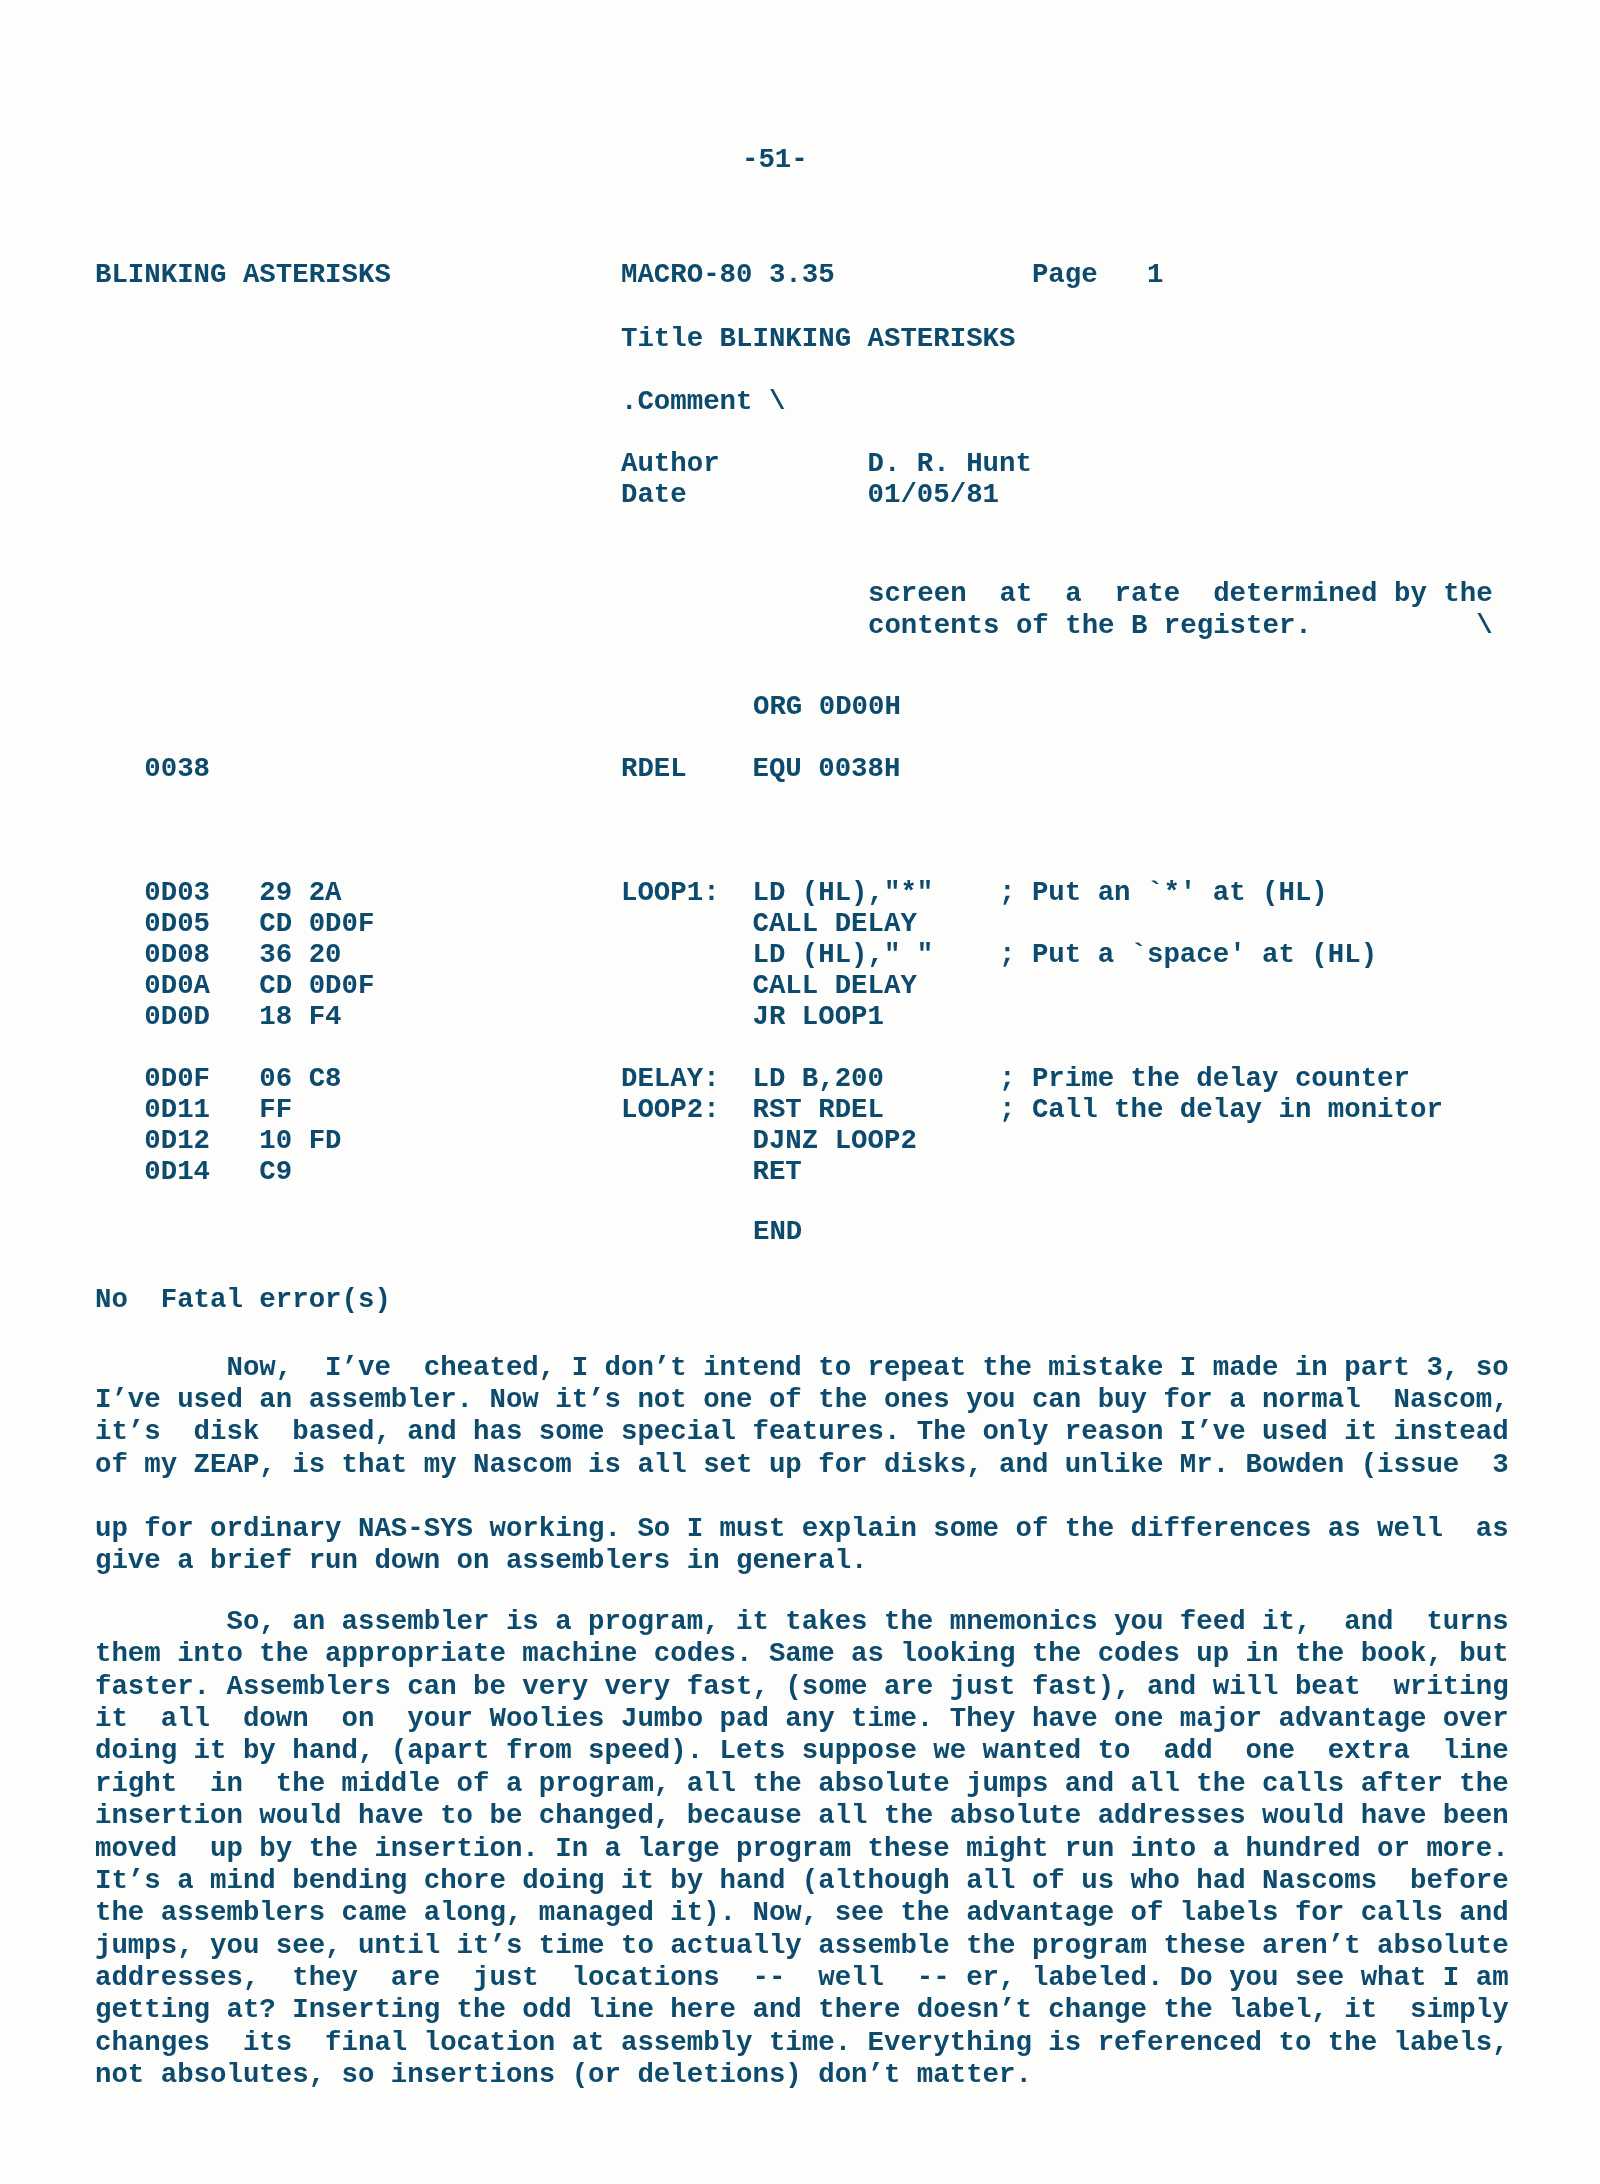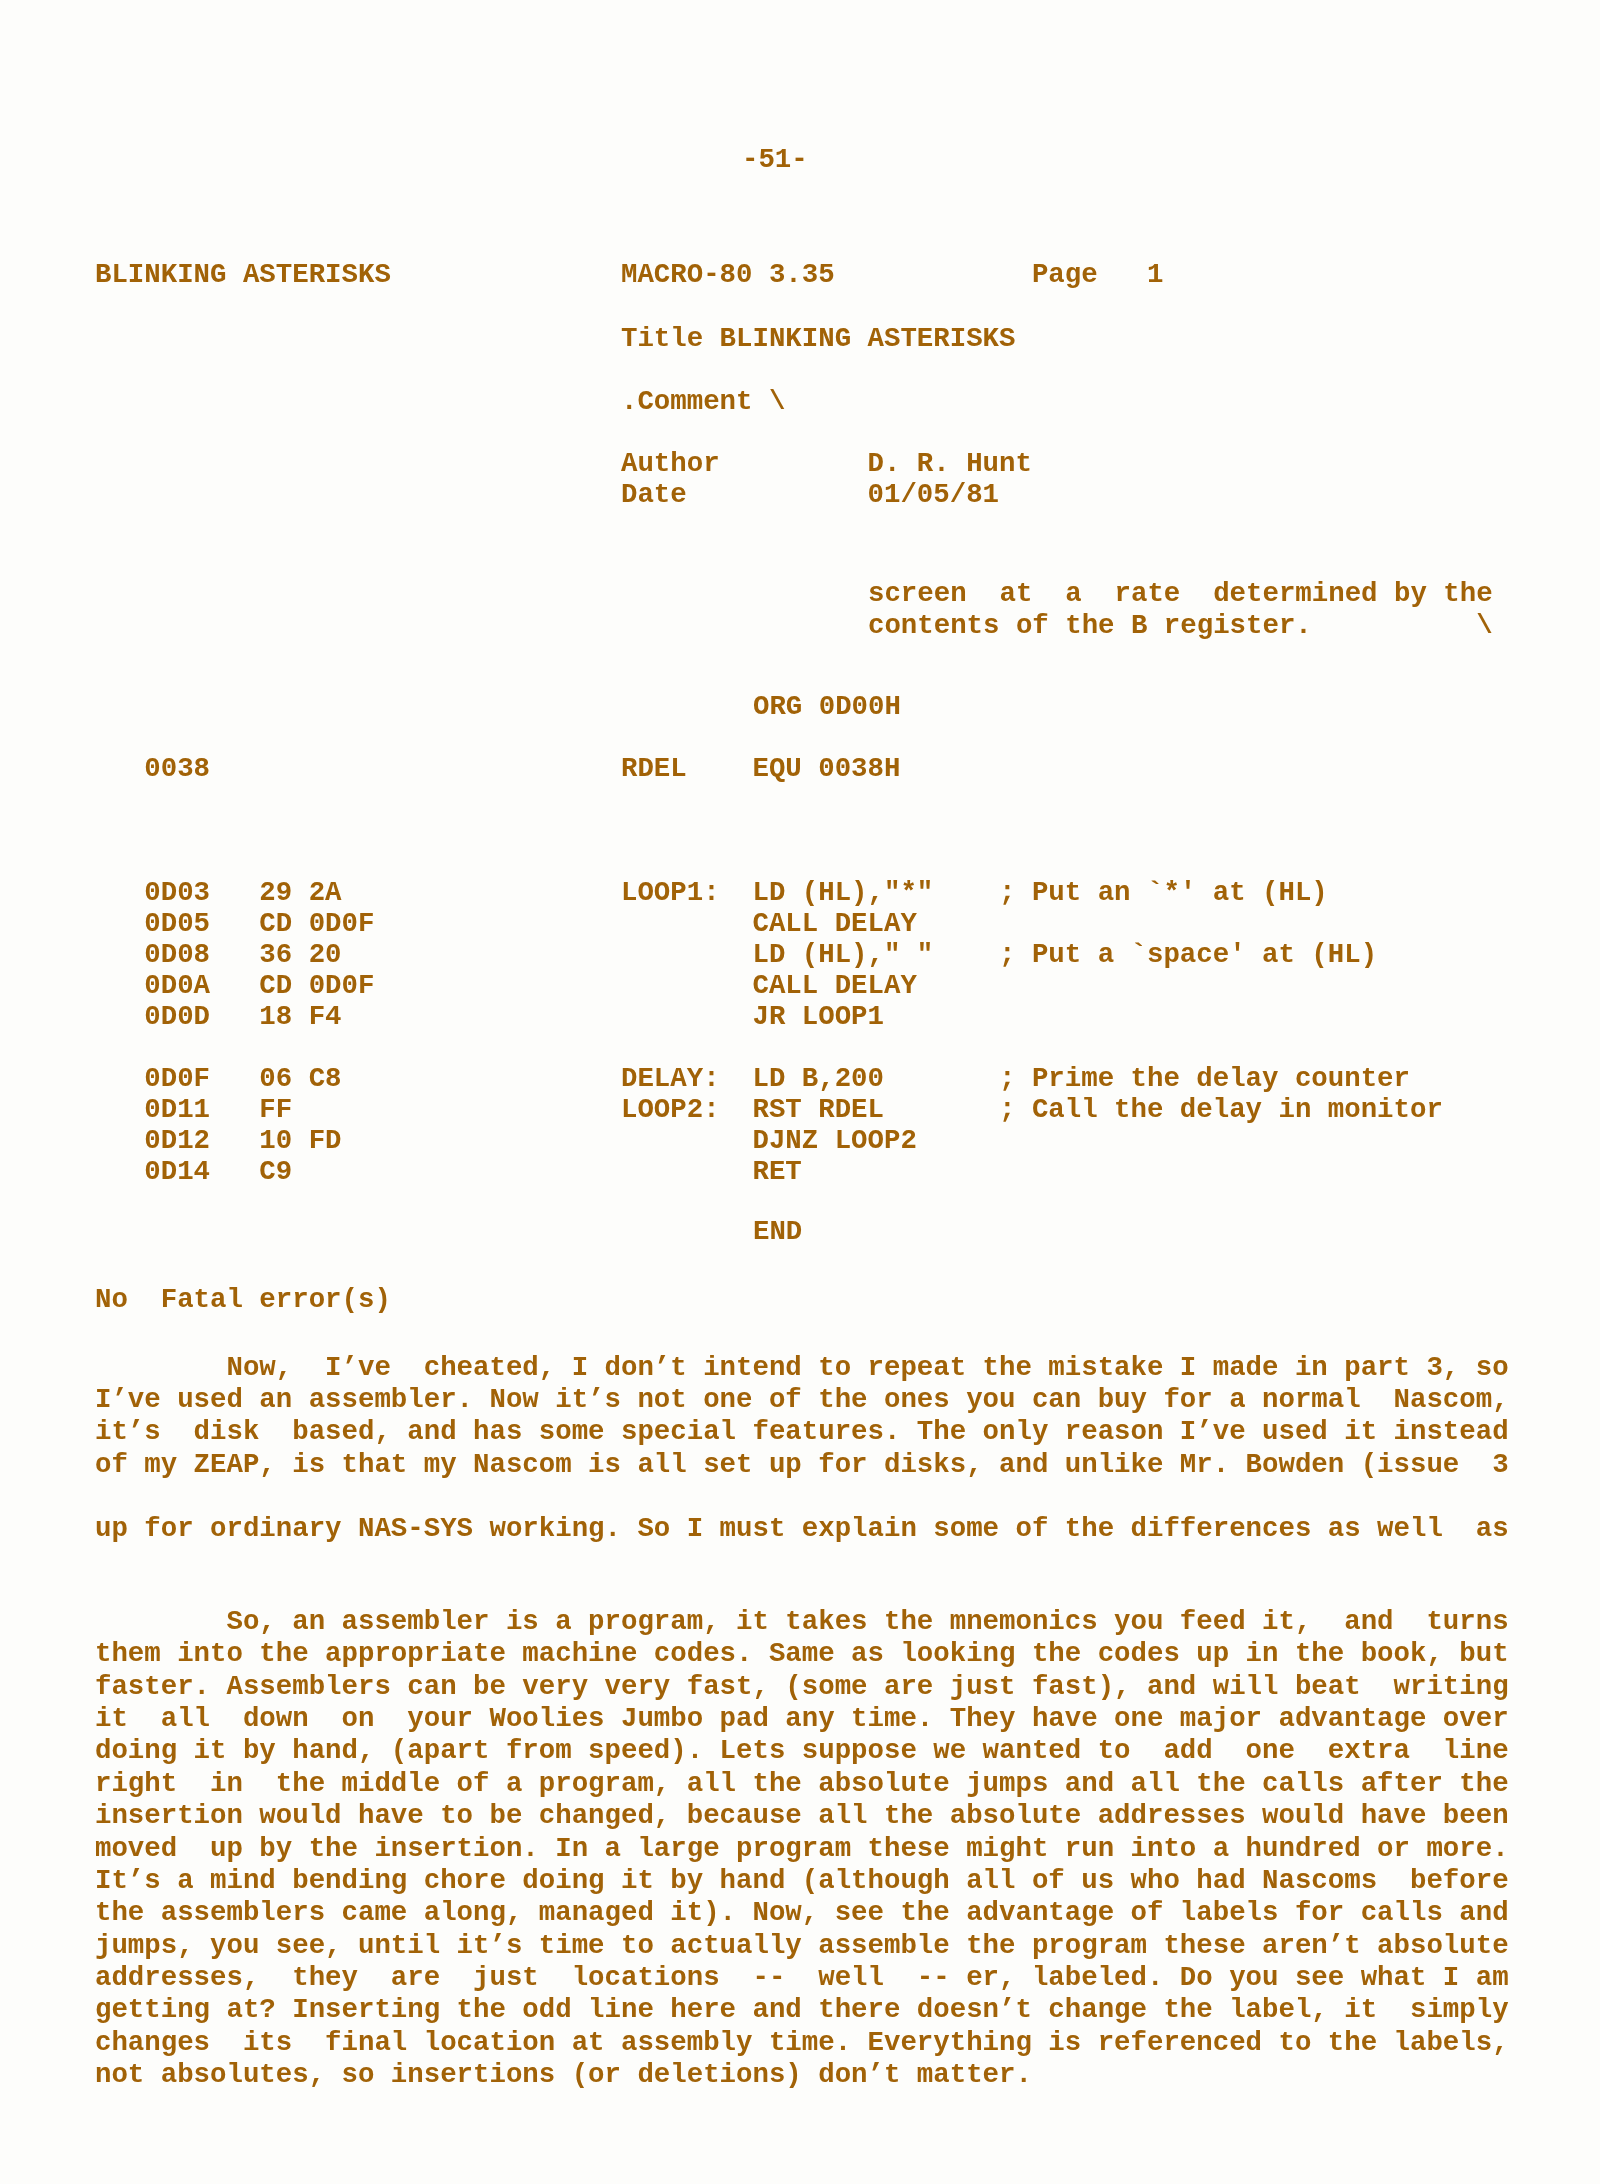--- a/index.html
+++ b/index.html
@@ -7,21 +7,21 @@
     width:1600px; height:2184px;
     background:#fdfdfb;
     position:relative;
     overflow:hidden;
   }
   #page {
     position:absolute; inset:0;
     font-family:"Liberation Mono","DejaVu Sans Mono",monospace;
     font-size:27.4px;
     font-weight:700;
-    color:#a16207;
+    color:#0c4a6e;
     -webkit-font-smoothing:antialiased;
   }
   .ln {
     position:absolute;
     white-space:pre;
     line-height:30px;
   }
 </style>
 </head>
 <body>
@@ -53,20 +53,21 @@
   <div class="ln" style="top:1157px;left:95px">   0D14   C9                            RET</div>
 
   <div class="ln" style="top:1217px;left:753px">END</div>
   <div class="ln" style="top:1285px;left:95px">No  Fatal error(s)</div>
 
   <div class="ln" style="top:1353px;left:95px">        Now,  I’ve  cheated, I don’t intend to repeat the mistake I made in part 3, so</div>
   <div class="ln" style="top:1385px;left:95px">I’ve used an assembler. Now it’s not one of the ones you can buy for a normal  Nascom,</div>
   <div class="ln" style="top:1417px;left:95px">it’s  disk  based, and has some special features. The only reason I’ve used it instead</div>
   <div class="ln" style="top:1450px;left:95px">of my ZEAP, is that my Nascom is all set up for disks, and unlike Mr. Bowden (issue  3</div>
   <div class="ln" style="top:1514px;left:95px">up for ordinary NAS-SYS working. So I must explain some of the differences as well  as</div>
+  <div class="ln" style="top:1546px;left:95px">give a brief run down on assemblers in general.</div>
 
   <div class="ln" style="top:1607px;left:95px">        So, an assembler is a program, it takes the mnemonics you feed it,  and  turns</div>
   <div class="ln" style="top:1639px;left:95px">them into the appropriate machine codes. Same as looking the codes up in the book, but</div>
   <div class="ln" style="top:1672px;left:95px">faster. Assemblers can be very very fast, (some are just fast), and will beat  writing</div>
   <div class="ln" style="top:1704px;left:95px">it  all  down  on  your Woolies Jumbo pad any time. They have one major advantage over</div>
   <div class="ln" style="top:1736px;left:95px">doing it by hand, (apart from speed). Lets suppose we wanted to  add  one  extra  line</div>
   <div class="ln" style="top:1769px;left:95px">right  in  the middle of a program, all the absolute jumps and all the calls after the</div>
   <div class="ln" style="top:1801px;left:95px">insertion would have to be changed, because all the absolute addresses would have been</div>
   <div class="ln" style="top:1834px;left:95px">moved  up by the insertion. In a large program these might run into a hundred or more.</div>
   <div class="ln" style="top:1866px;left:95px">It’s a mind bending chore doing it by hand (although all of us who had Nascoms  before</div>

